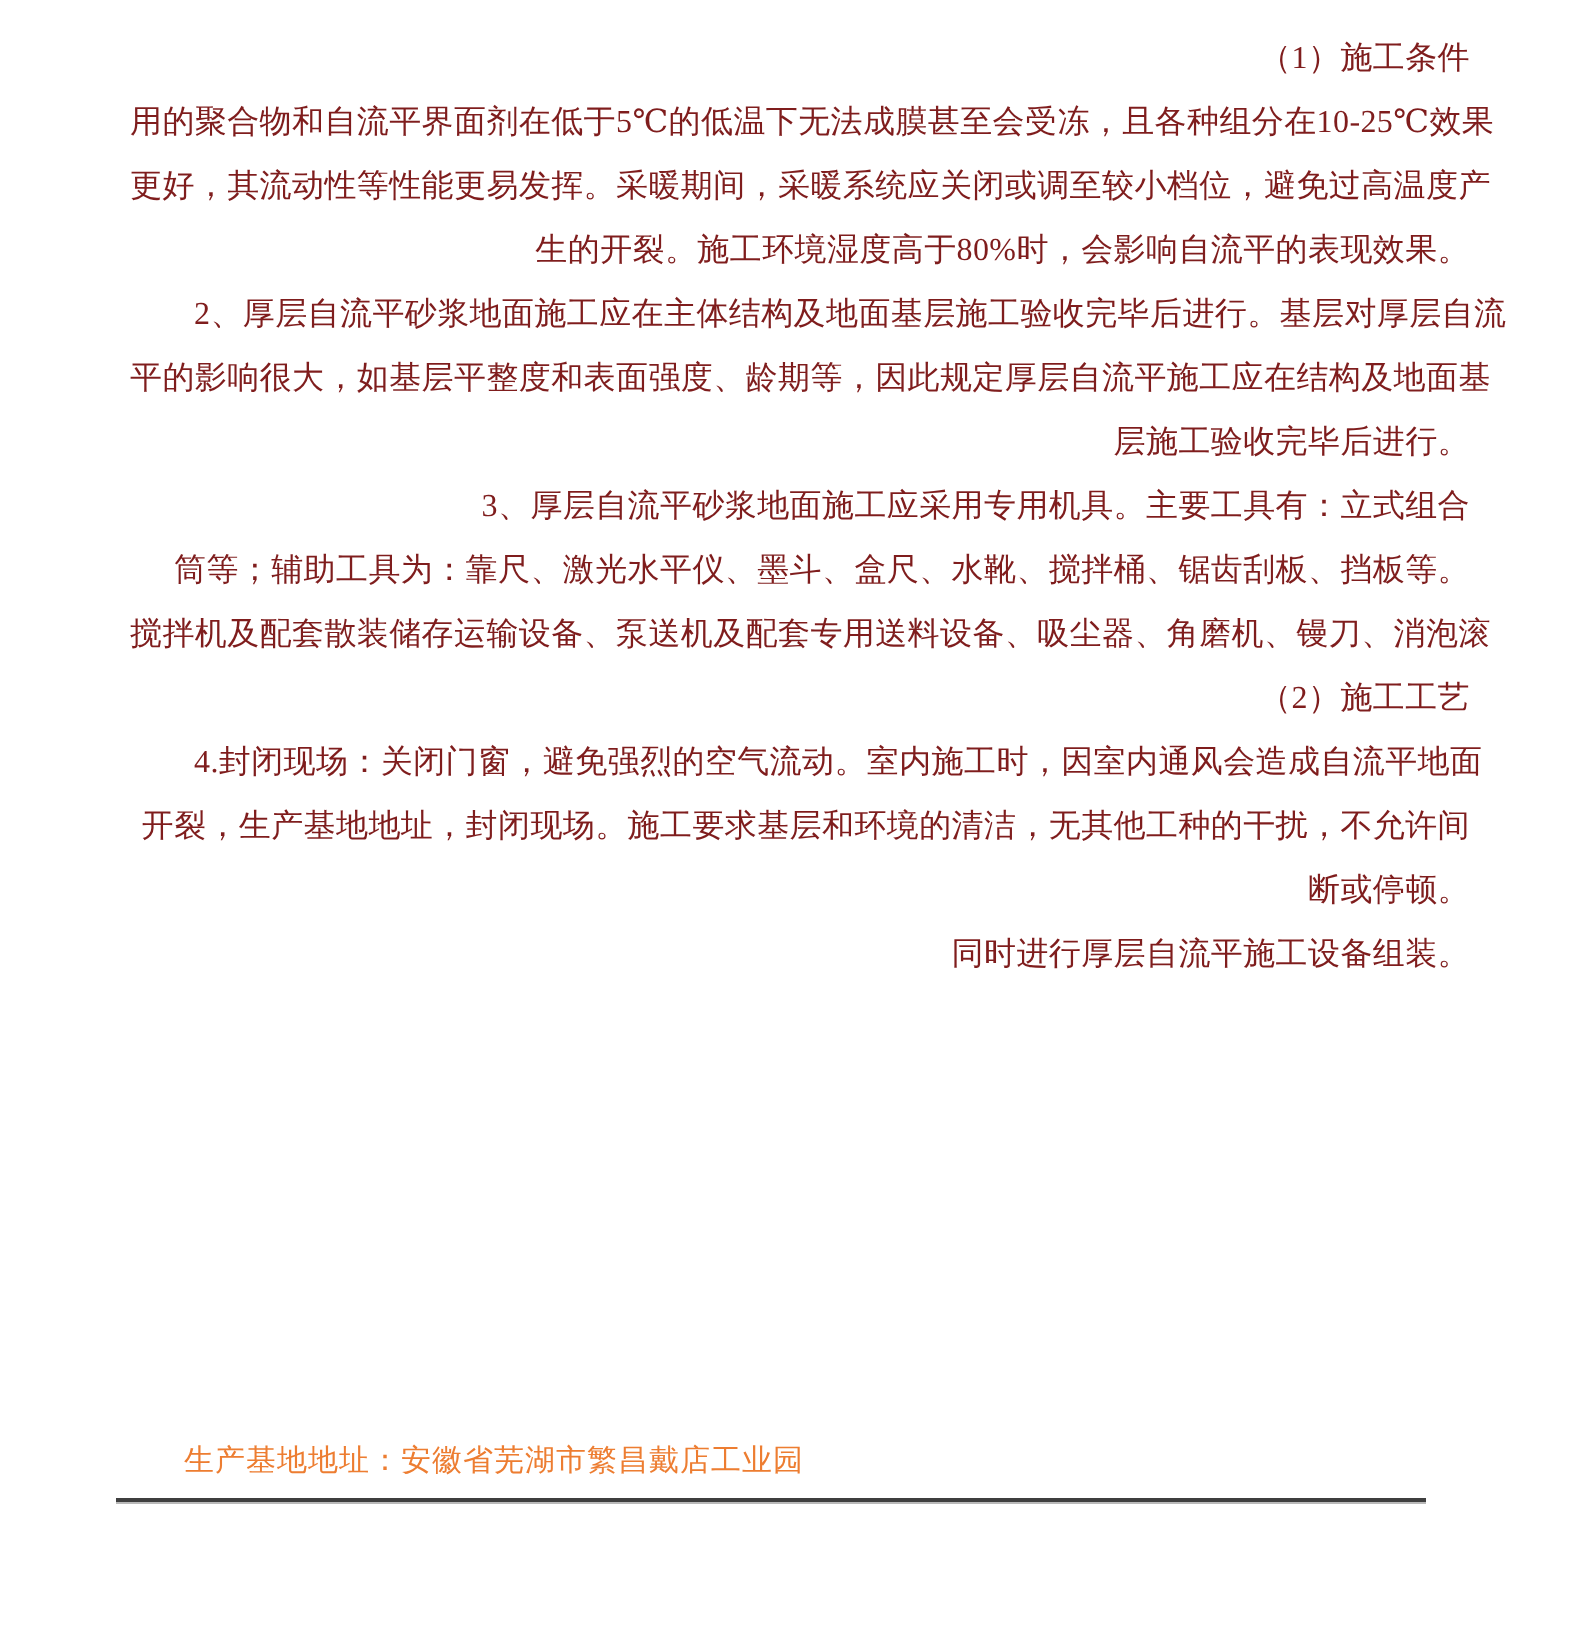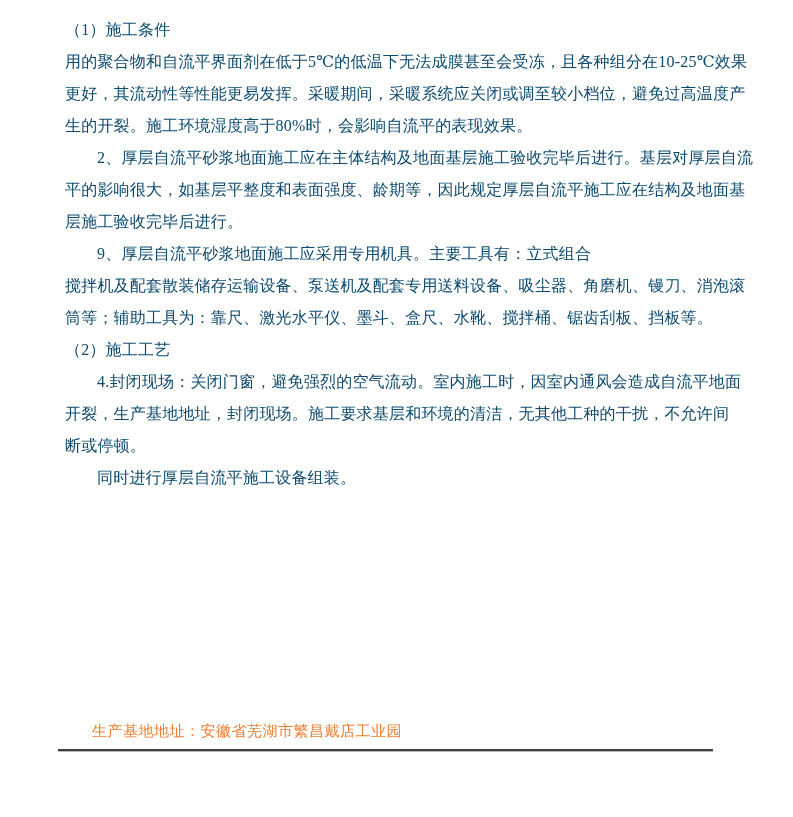--- a/index.html
+++ b/index.html
@@ -17,23 +17,24 @@
   .page {
     position: absolute;
     inset: 0;
     background: #ffffff;
   }
   .doc-body {
     position: absolute;
     top: 14px;
     left: 65px;
     right: 58px;
-    color: #0c4a6e;
+    color: #7f1d1d;
     font-size: 16px;
     line-height: 32px;
+    text-align: right;
   }
   .line {
     white-space: nowrap;
     height: 32px;
     letter-spacing: 0.2px;
   }
   .line.indent {
     padding-left: 32px;
   }
   .footer-divider {
@@ -61,23 +62,23 @@
 <div class="page">
 
   <div class="doc-body">
     <div class="line">（1）施工条件</div>
     <div class="line">用的聚合物和自流平界面剂在低于5℃的低温下无法成膜甚至会受冻，且各种组分在10-25℃效果</div>
     <div class="line">更好，其流动性等性能更易发挥。采暖期间，采暖系统应关闭或调至较小档位，避免过高温度产</div>
     <div class="line">生的开裂。施工环境湿度高于80%时，会影响自流平的表现效果。</div>
     <div class="line indent">2、厚层自流平砂浆地面施工应在主体结构及地面基层施工验收完毕后进行。基层对厚层自流</div>
     <div class="line">平的影响很大，如基层平整度和表面强度、龄期等，因此规定厚层自流平施工应在结构及地面基</div>
     <div class="line">层施工验收完毕后进行。</div>
-    <div class="line indent">9、厚层自流平砂浆地面施工应采用专用机具。主要工具有：立式组合</div>
+    <div class="line indent">3、厚层自流平砂浆地面施工应采用专用机具。主要工具有：立式组合</div>
+    <div class="line">筒等；辅助工具为：靠尺、激光水平仪、墨斗、盒尺、水靴、搅拌桶、锯齿刮板、挡板等。</div>
     <div class="line">搅拌机及配套散装储存运输设备、泵送机及配套专用送料设备、吸尘器、角磨机、镘刀、消泡滚</div>
-    <div class="line">筒等；辅助工具为：靠尺、激光水平仪、墨斗、盒尺、水靴、搅拌桶、锯齿刮板、挡板等。</div>
     <div class="line">（2）施工工艺</div>
     <div class="line indent">4.封闭现场：关闭门窗，避免强烈的空气流动。室内施工时，因室内通风会造成自流平地面</div>
     <div class="line">开裂，生产基地地址，封闭现场。施工要求基层和环境的清洁，无其他工种的干扰，不允许间</div>
     <div class="line">断或停顿。</div>
     <div class="line indent">同时进行厚层自流平施工设备组装。</div>
   </div>
 
   <div class="footer-divider" style="background: rgb(63, 63, 63);"></div>
   <div class="footer-address" style="color: rgb(237, 125, 49);">生产基地地址：安徽省芜湖市繁昌戴店工业园</div>
 

